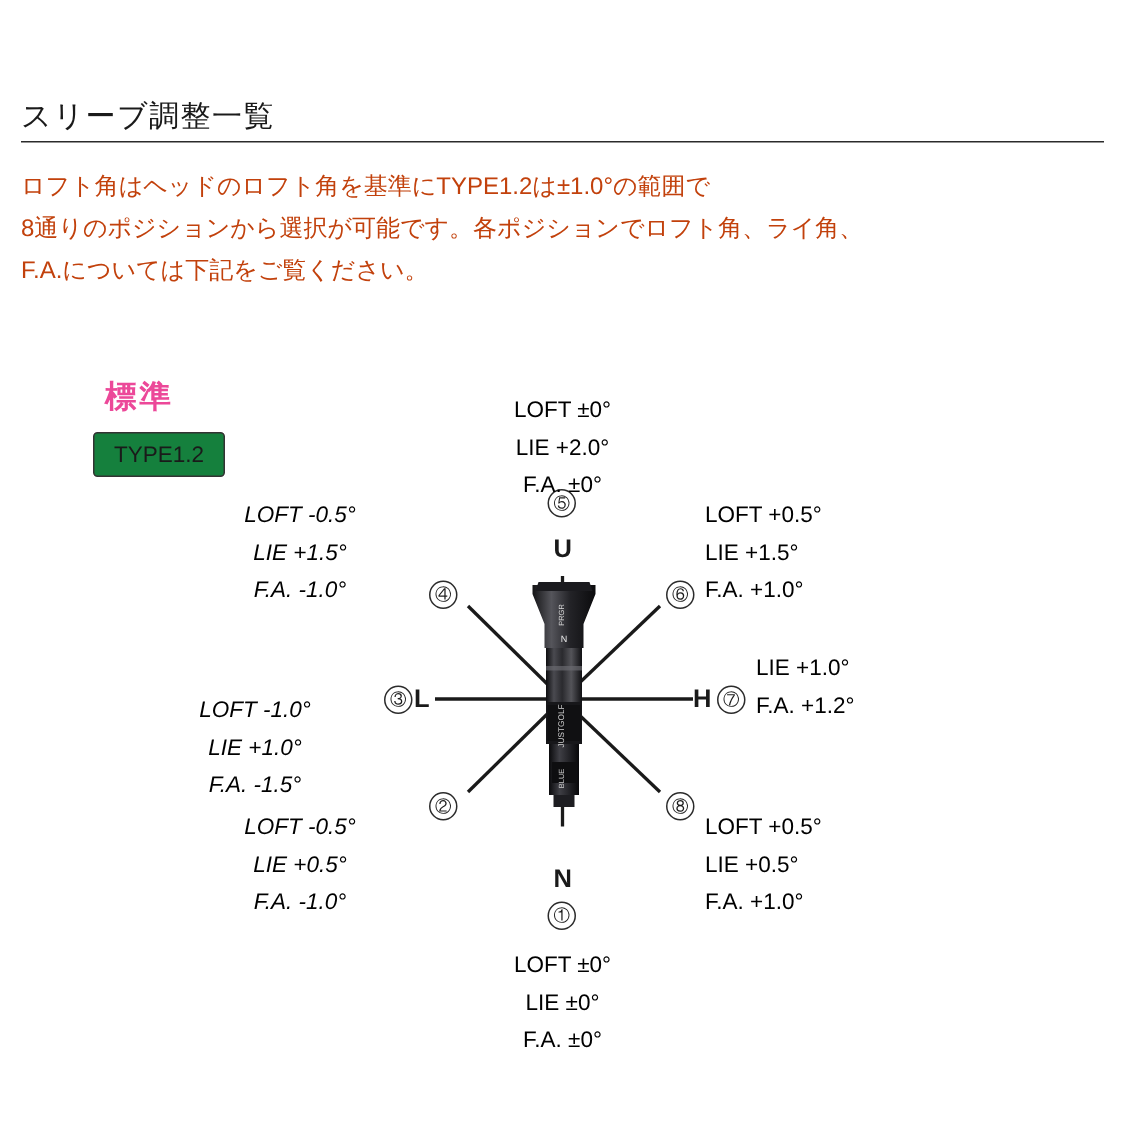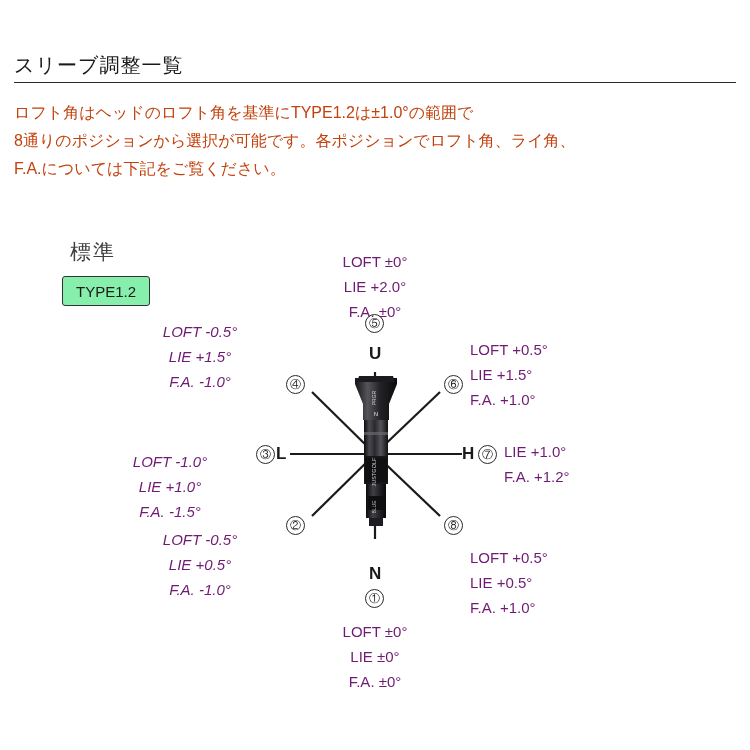--- a/index.html
+++ b/index.html
@@ -10,21 +10,21 @@
   body {
     width: 750px;
     height: 750px;
     font-family: "Liberation Sans", sans-serif;
     color: #1a1a1a;
     position: relative;
     overflow: hidden;
   }
   #page {
     position: absolute;
-    left: 0; top: 4px;
+    left: 0; top: 16px;
     width: 750px; height: 617px;
   }
 
   
   .title {
     position: absolute;
     left: 14px;
     top: 48px;
     font-size: 20px;
     letter-spacing: 1px;
@@ -50,57 +50,57 @@
     color: #c2410c;
   }
   .intro div { white-space: nowrap; }
 
   
   .std-label {
     position: absolute;
     left: 70px;
     top: 234px;
     font-size: 21px;
-    font-weight: normal;
-    color: #404040;
+    font-weight: bold;
+    color: #ec4899;
     letter-spacing: 2px;
   }
   .std-box {
     position: absolute;
     left: 62px;
     top: 272px;
     width: 86px;
     height: 28px;
     border: 1px solid #333;
     border-radius: 3px;
     font-size: 15px;
     display: flex;
     align-items: center;
     justify-content: center;
     color: #1a1a1a;
-    background: #86efac;
+    background: #15803d;
   }
 
   
   #diagram {
     position: absolute;
     left: 0; top: 0;
     width: 750px; height: 750px;
     pointer-events: none;
   }
 
   .txtblk {
     position: absolute;
     font-size: 15px;
     line-height: 25px;
-    color: #701a75;
+    color: #000000;
     white-space: nowrap;
   }
   .txtblk.right { text-align: center; font-style: italic; }
-  .txtblk.left  { text-align: left; margin-top: 18px; }
+  .txtblk.left  { text-align: left; }
   .txtblk.center{ text-align: center; }
 
   .circ {
     position: absolute;
     width: 19px;
     height: 19px;
     border: 1px solid #2b2b2b;
     border-radius: 50%;
     font-size: 11px;
     display: flex;

